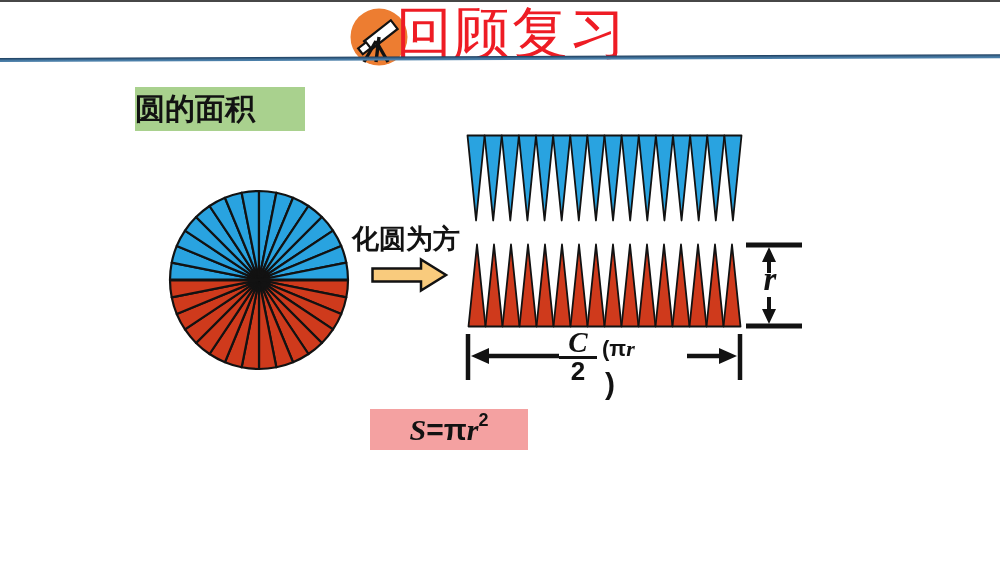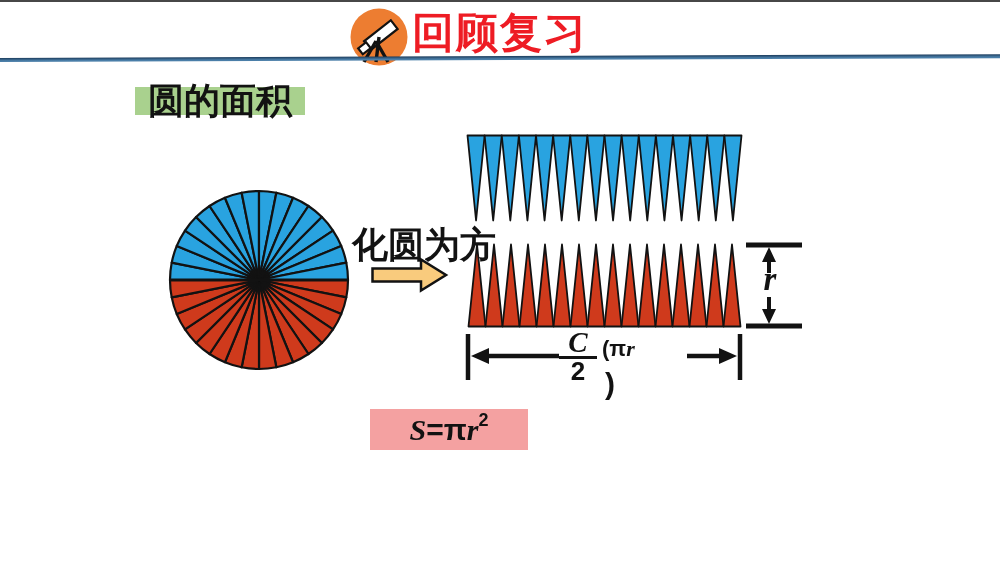--- a/index.html
+++ b/index.html
@@ -5,35 +5,35 @@
   html,body{margin:0;padding:0;background:#e8e8e8;}
   .slide{
     position:relative;width:1000px;height:563px;background:#ffffff;
     overflow:hidden;margin:0 auto;
     font-family:"Liberation Sans","DejaVu Sans",sans-serif;color:#121212;
   }
   .abs{position:absolute;}
   .top-border{left:0;top:0;width:1000px;height:2px;background:var(--top_border);}
   .hdr-icon{left:349px;top:7px;width:60px;height:60px;}
   .page-title{
-    left:412px;top:10px;font-size:42px;font-weight:700;letter-spacing:2px;
+    left:396px;top:10px;font-size:56px;font-weight:400;letter-spacing:2px;
     color:var(--title_red);line-height:46px;white-space:nowrap;
   }
   .divider{
     left:0;top:58px;width:1000px;height:4px;
     background:linear-gradient(180deg,var(--divider_dark) 0%,var(--divider_blue) 70%);
     transform:rotate(-0.22deg);transform-origin:left center;
   }
   .topic-box{
-    left:135px;top:87px;width:170px;height:28px;background:var(--topic_green);
-    display:flex;align-items:center;justify-content:center;
-    font-size:36px;font-weight:800;
+    left:135px;top:87px;width:170px;height:44px;background:var(--topic_green);
+    display:flex;align-items:center;justify-content:flex-start;
+    font-size:30px;font-weight:800;
   }
   .circle-svg{left:167px;top:188px;width:184px;height:184px;}
-  .transform-label{left:352px;top:221px;font-size:36px;font-weight:800;white-space:nowrap;}
+  .transform-label{left:352px;top:221px;font-size:27px;font-weight:800;white-space:nowrap;}
   .block-arrow{left:371px;top:257px;width:78px;height:36px;}
   .block-arrow polygon{fill:var(--arrow_yellow);stroke:#121212;stroke-width:2.5;}
   .blue-strip{left:466px;top:134px;width:277px;height:88px;}
   .red-strip{left:467px;top:243px;width:275px;height:85px;}
   .rdim-svg{left:744px;top:240px;width:60px;height:90px;}
   .rdim-svg line{stroke:#121212;}
   .rdim-svg polygon{fill:#121212;}
   .r-label{
     left:752px;top:261px;width:36px;text-align:center;
     font-family:"Liberation Serif","DejaVu Serif",serif;

